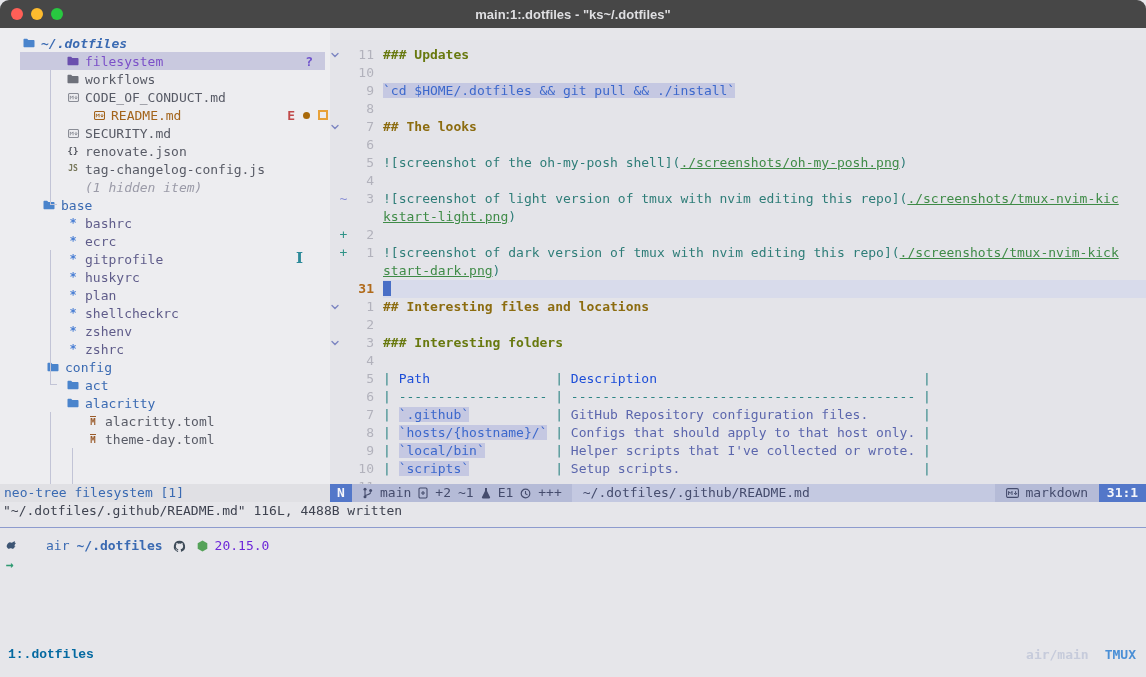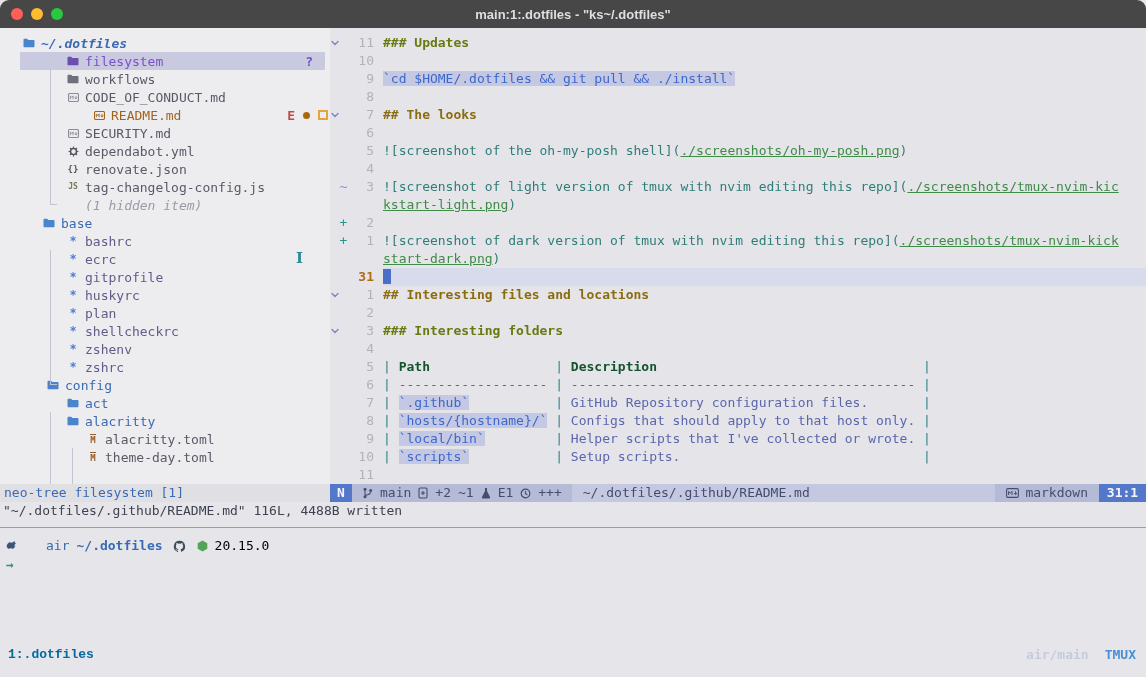--- a/index.html
+++ b/index.html
@@ -20,21 +20,21 @@
   }
   .traffic { position:absolute; left:11px; top:8px; display:flex; gap:8px; }
   .light { width:12px; height:12px; border-radius:50%; }
   .titletext {
     color:#dfdfe2; font-family:"Liberation Sans",sans-serif;
     font-size:13px; font-weight:bold;
   }
 
   
   .tree-pane  { position:absolute; left:0;   top:28px; width:330px; height:456px; background:#ededf0; padding-top:6px; }
-  .editor-pane{ position:absolute; left:330px;top:28px; width:816px; height:456px; background:#e4e4e9; padding-top:6px; overflow:hidden; }
+  .editor-pane{ position:absolute; left:330px;top:40px; width:816px; height:456px; background:#e4e4e9; padding-top:6px; overflow:hidden; }
 
   
   .trow { position:relative; height:18px; display:flex; align-items:center; }
   .trow.sel::before { content:""; position:absolute; left:20px; right:5px; top:0; bottom:0; background:#c9c9df; }
   .trow > * { position:relative; }
   .ticon { display:inline-flex; width:14px; justify-content:center; align-items:center; flex:none; }
   .ticon svg { display:block; }
   .ticon .tx { font-size:9px; font-weight:bold; line-height:10px; }
   .tlabel { margin-left:5px; white-space:pre; }
   .st-root   { color:#3a6ab2; font-weight:bold; font-style:italic; }
@@ -68,21 +68,21 @@
   .egap { width:9px; flex:none; }
   .etext { white-space:pre; }
   .etext.cursorline { background:#d8dbeb; flex:1; }
   .cursorblock { display:inline-block; width:8px; height:15px; background:#4a6fc6; vertical-align:text-bottom; }
   .md-text { color:#2e7d78; }
   .md-link { color:#3f8b47; text-decoration:underline; }
   .md-code { color:#3c68cc; background:#c5c8e2; }
   .md-h2 { color:#8c6c10; font-weight:bold; }
   .md-h3 { color:#68790f; font-weight:bold; }
   .md-pipe { color:#2e8585; }
-  .md-th { color:#14532d; font-weight:bold;margin-top:12px; }
+  .md-th { color:#1d4ed8; font-weight:normal;margin-top:12px; }
   .md-desc { color:#5b66ad; }
   .md-plain { color:#585b66; }
 
   
   .neotree-status {
     position:absolute; left:0; top:484px; width:330px; height:18px;
     background:#e0e0e4; color:#3a6ab2; line-height:18px; padding-left:4px;
   }
   .statusline { position:absolute; left:330px; top:484px; width:816px; height:18px; display:flex; line-height:18px; }
   .sl-a { width:22px; background:#5377c9; color:#f4f5fa; font-weight:bold; text-align:center; flex:none; }
@@ -94,21 +94,21 @@
   .cmdline {
     position:absolute; left:0; top:502px; width:1146px; height:18px;
     line-height:18px; color:#3f4350; padding-left:3px; white-space:pre;
   }
 
   
   .pane-border { position:absolute; left:0; top:527px; width:1146px; height:1px; background:#8d9bce; }
   .prompt1 { position:absolute; left:6px; top:537px; height:18px; display:flex; align-items:center; gap:7px; line-height:18px; }
   .p-host { color:#3a6ab2;margin-left:21px; }
   .p-cwd { color:#3a6ab2; font-weight:bold; }
-  .p-ver { color:#000000; }
+  .p-ver { color:#6d28d9; }
   .prompt2 { position:absolute; left:6px; top:556px; height:18px; line-height:18px; color:#2f9a72; font-weight:bold; }
   .tmux-bar { position:absolute; left:0; top:646px; width:1146px; height:18px; line-height:18px; }
   .tmux-left { position:absolute; left:8px; color:#0369a1; font-weight:bold;font-family:Liberation Mono, monospace; }
   .tmux-right { position:absolute; right:10px; display:flex; gap:16px; }
   .tmux-session { color:#c6cbdb;font-weight:bold; }
   .tmux-label { color:#4a8fd6; font-weight:bold; }
 </style>
 </head>
 <body>
 
@@ -176,29 +176,20 @@
           </span>
         </div>
         <div class="trow" style="padding-left: 66px;">
           <span class="ticon" style="color: rgb(138, 141, 150);">
             <svg width="11" height="9" viewBox="0 0 11 9">
               <rect x="0.5" y="0.5" width="10" height="8" rx="1.2" fill="none" stroke="currentColor" stroke-width="1.1"></rect>
               <path d="M2.3 6.3V2.9l1.4 1.6 1.4-1.6v3.4 M8 2.9v2.2 M6.8 4.4L8 6.1l1.2-1.7" stroke="currentColor" stroke-width="0.9" fill="none"></path>
             </svg>
           </span>
           <span class="tlabel st-item">SECURITY.md</span>
-        </div>
-        <div class="trow" style="padding-left: 66px;">
-          <span class="ticon" style="color: rgb(85, 88, 97);">
-            <svg width="11" height="11" viewBox="0 0 11 11">
-              <circle cx="5.5" cy="5.5" r="3" fill="none" stroke="currentColor" stroke-width="1.6"></circle>
-              <path d="M5.5 0.6v2 M5.5 8.4v2 M0.6 5.5h2 M8.4 5.5h2 M2 2l1.4 1.4 M7.6 7.6L9 9 M9 2L7.6 3.4 M3.4 7.6L2 9" stroke="currentColor" stroke-width="1.1"></path>
-            </svg>
-          </span>
-          <span class="tlabel st-item">dependabot.yml</span>
         </div>
         <div class="trow" style="padding-left: 66px;">
           <span class="ticon" style="color: rgb(85, 88, 97);">
             <span class="tx">{}</span>
           </span>
           <span class="tlabel st-item">renovate.json</span>
         </div>
         <div class="trow" style="padding-left: 66px;">
           <span class="ticon" style="color: rgb(119, 119, 90);">
             <span class="tx" style="font-size:8px">JS</span>

